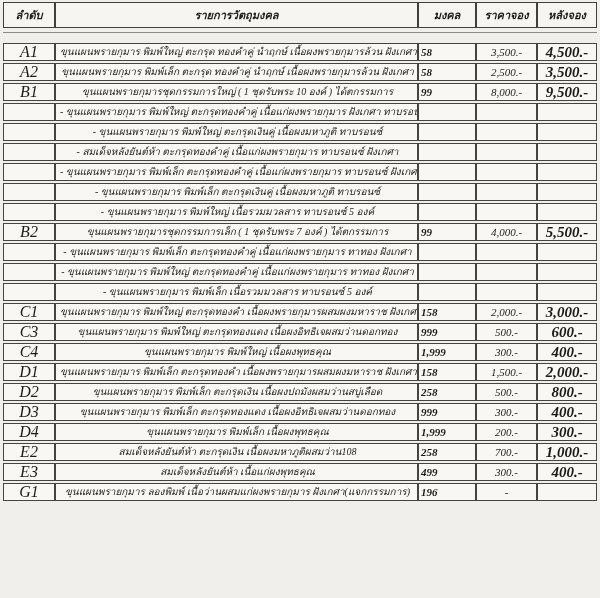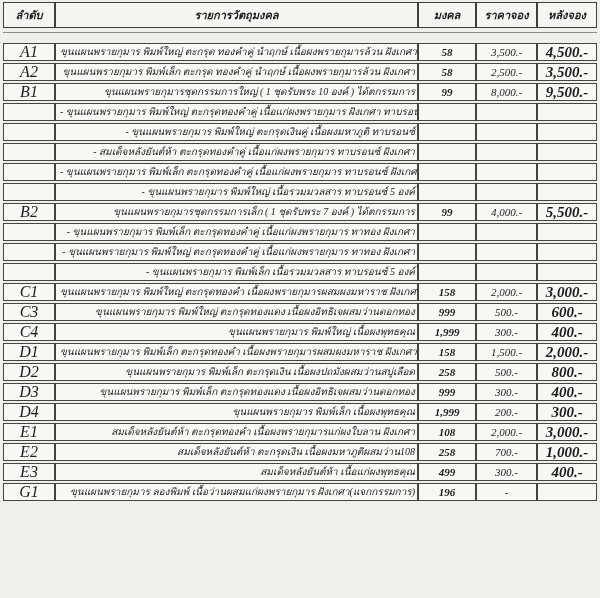--- a/index.html
+++ b/index.html
@@ -31,22 +31,22 @@
   .body-table td{
     border:1px solid #46443f;
     background:#f8f7f4;
     font-size:10px;
     height:16px;line-height:16px;
     padding:0 2px;
     overflow:hidden;white-space:nowrap;
     vertical-align:middle;
   }
   .body-table td.c-id{text-align:center;font-size:16px;margin-left:36px;}
-  .body-table td.c-desc{text-align:right;padding-left:4px;}
-  .body-table td.c-qty{text-align:center;font-weight:bold;font-size:11px;}
+  .body-table td.c-desc{text-align:center;padding-left:4px;}
+  .body-table td.c-qty{text-align:left;font-weight:bold;font-size:11px;}
   .body-table td.c-book{text-align:center;font-size:11px;}
   .body-table td.c-after{text-align:center;font-weight:bold;font-size:15px;}
   .w-id{width:52px;}
   .w-desc{width:363px;}
   .w-qty{width:58px;}
   .w-book{width:61px;}
   .w-after{width:60px;}
 </style>
 </head>
 <body>
@@ -127,20 +127,27 @@
         </tr>
         <tr>
           <td class="c-id"></td>
           <td class="c-desc">- ขุนแผนพรายกุมาร พิมพ์เล็ก ตะกรุดทองคำคู่ เนื้อแก่ผงพรายกุมาร ทาบรอนซ์ ฝังเกศา</td>
           <td class="c-qty"></td>
           <td class="c-book"></td>
           <td class="c-after"></td>
         </tr>
         <tr>
           <td class="c-id"></td>
+          <td class="c-desc">- ขุนแผนพรายกุมาร พิมพ์เล็ก ตะกรุดเงินคู่ เนื้อผงมหาภูติ ทาบรอนซ์</td>
+          <td class="c-qty"></td>
+          <td class="c-book"></td>
+          <td class="c-after"></td>
+        </tr>
+        <tr>
+          <td class="c-id"></td>
           <td class="c-desc">- ขุนแผนพรายกุมาร พิมพ์ใหญ่ เนื้อรวมมวลสาร ทาบรอนซ์ 5 องค์</td>
           <td class="c-qty"></td>
           <td class="c-book"></td>
           <td class="c-after"></td>
         </tr>
         <tr>
           <td class="c-id">B2</td>
           <td class="c-desc">ขุนแผนพรายกุมารชุดกรรมการเล็ก ( 1 ชุดรับพระ 7 องค์ ) ได้ตกรรมการ</td>
           <td class="c-qty">99</td>
           <td class="c-book">4,000.-</td>
@@ -210,27 +217,20 @@
           <td class="c-after">400.-</td>
         </tr>
         <tr>
           <td class="c-id">D4</td>
           <td class="c-desc">ขุนแผนพรายกุมาร พิมพ์เล็ก เนื้อผงพุทธคุณ</td>
           <td class="c-qty">1,999</td>
           <td class="c-book">200.-</td>
           <td class="c-after">300.-</td>
         </tr>
         <tr>
-          <td class="c-id">E1</td>
-          <td class="c-desc">สมเด็จหลังยันต์ห้า ตะกรุดทองคำ เนื้อผงพรายกุมารแก่ผงใบลาน ฝังเกศา</td>
-          <td class="c-qty">108</td>
-          <td class="c-book">2,000.-</td>
-          <td class="c-after">3,000.-</td>
-        </tr>
-        <tr>
           <td class="c-id">E2</td>
           <td class="c-desc">สมเด็จหลังยันต์ห้า ตะกรุดเงิน เนื้อผงมหาภูติผสมว่าน108</td>
           <td class="c-qty">258</td>
           <td class="c-book">700.-</td>
           <td class="c-after">1,000.-</td>
         </tr>
         <tr>
           <td class="c-id">E3</td>
           <td class="c-desc">สมเด็จหลังยันต์ห้า เนื้อแก่ผงพุทธคุณ</td>
           <td class="c-qty">499</td>

